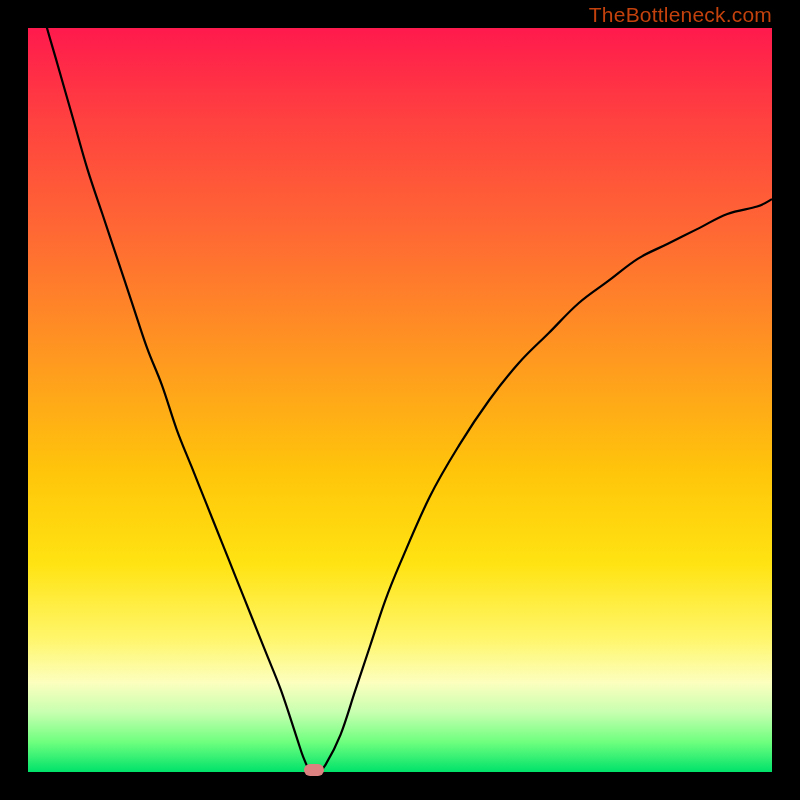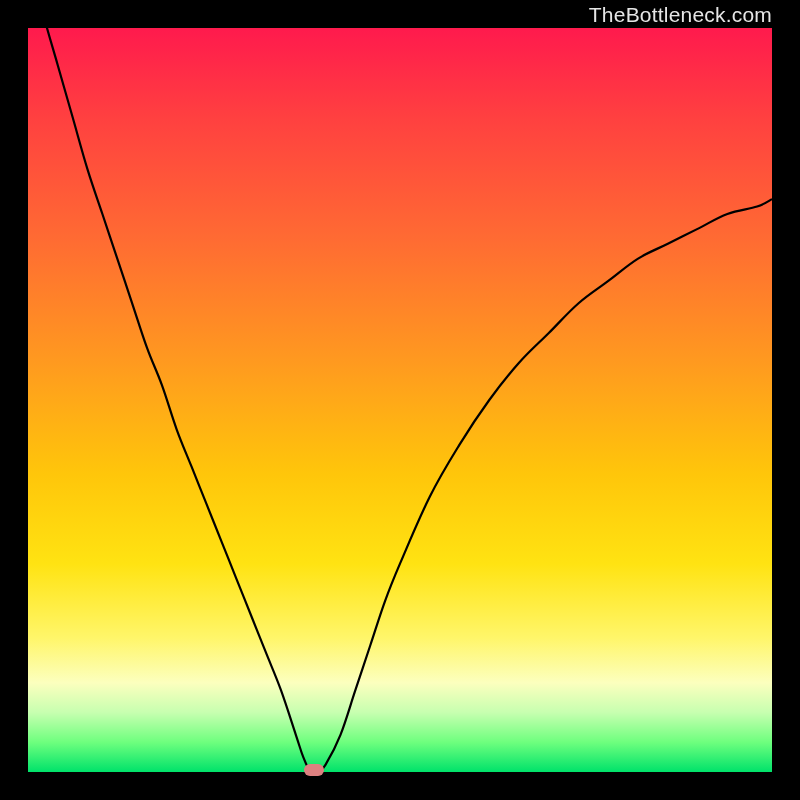--- a/index.html
+++ b/index.html
@@ -42,21 +42,21 @@
     position: absolute;
     left: 0;
     top: 0;
     width: 744px;
     height: 744px;
   }
   .attribution {
     position: absolute;
     top: 3px;
     right: 28px;
-    color: #e5e5e5;
+    color: #c2410c;
     font-size: 21px;
     font-weight: 500;
     letter-spacing: 0.2px;
   }
   .marker {
     position: absolute;
     width: 20px;
     height: 12px;
     border-radius: 6px;
     background: #dd8080;

